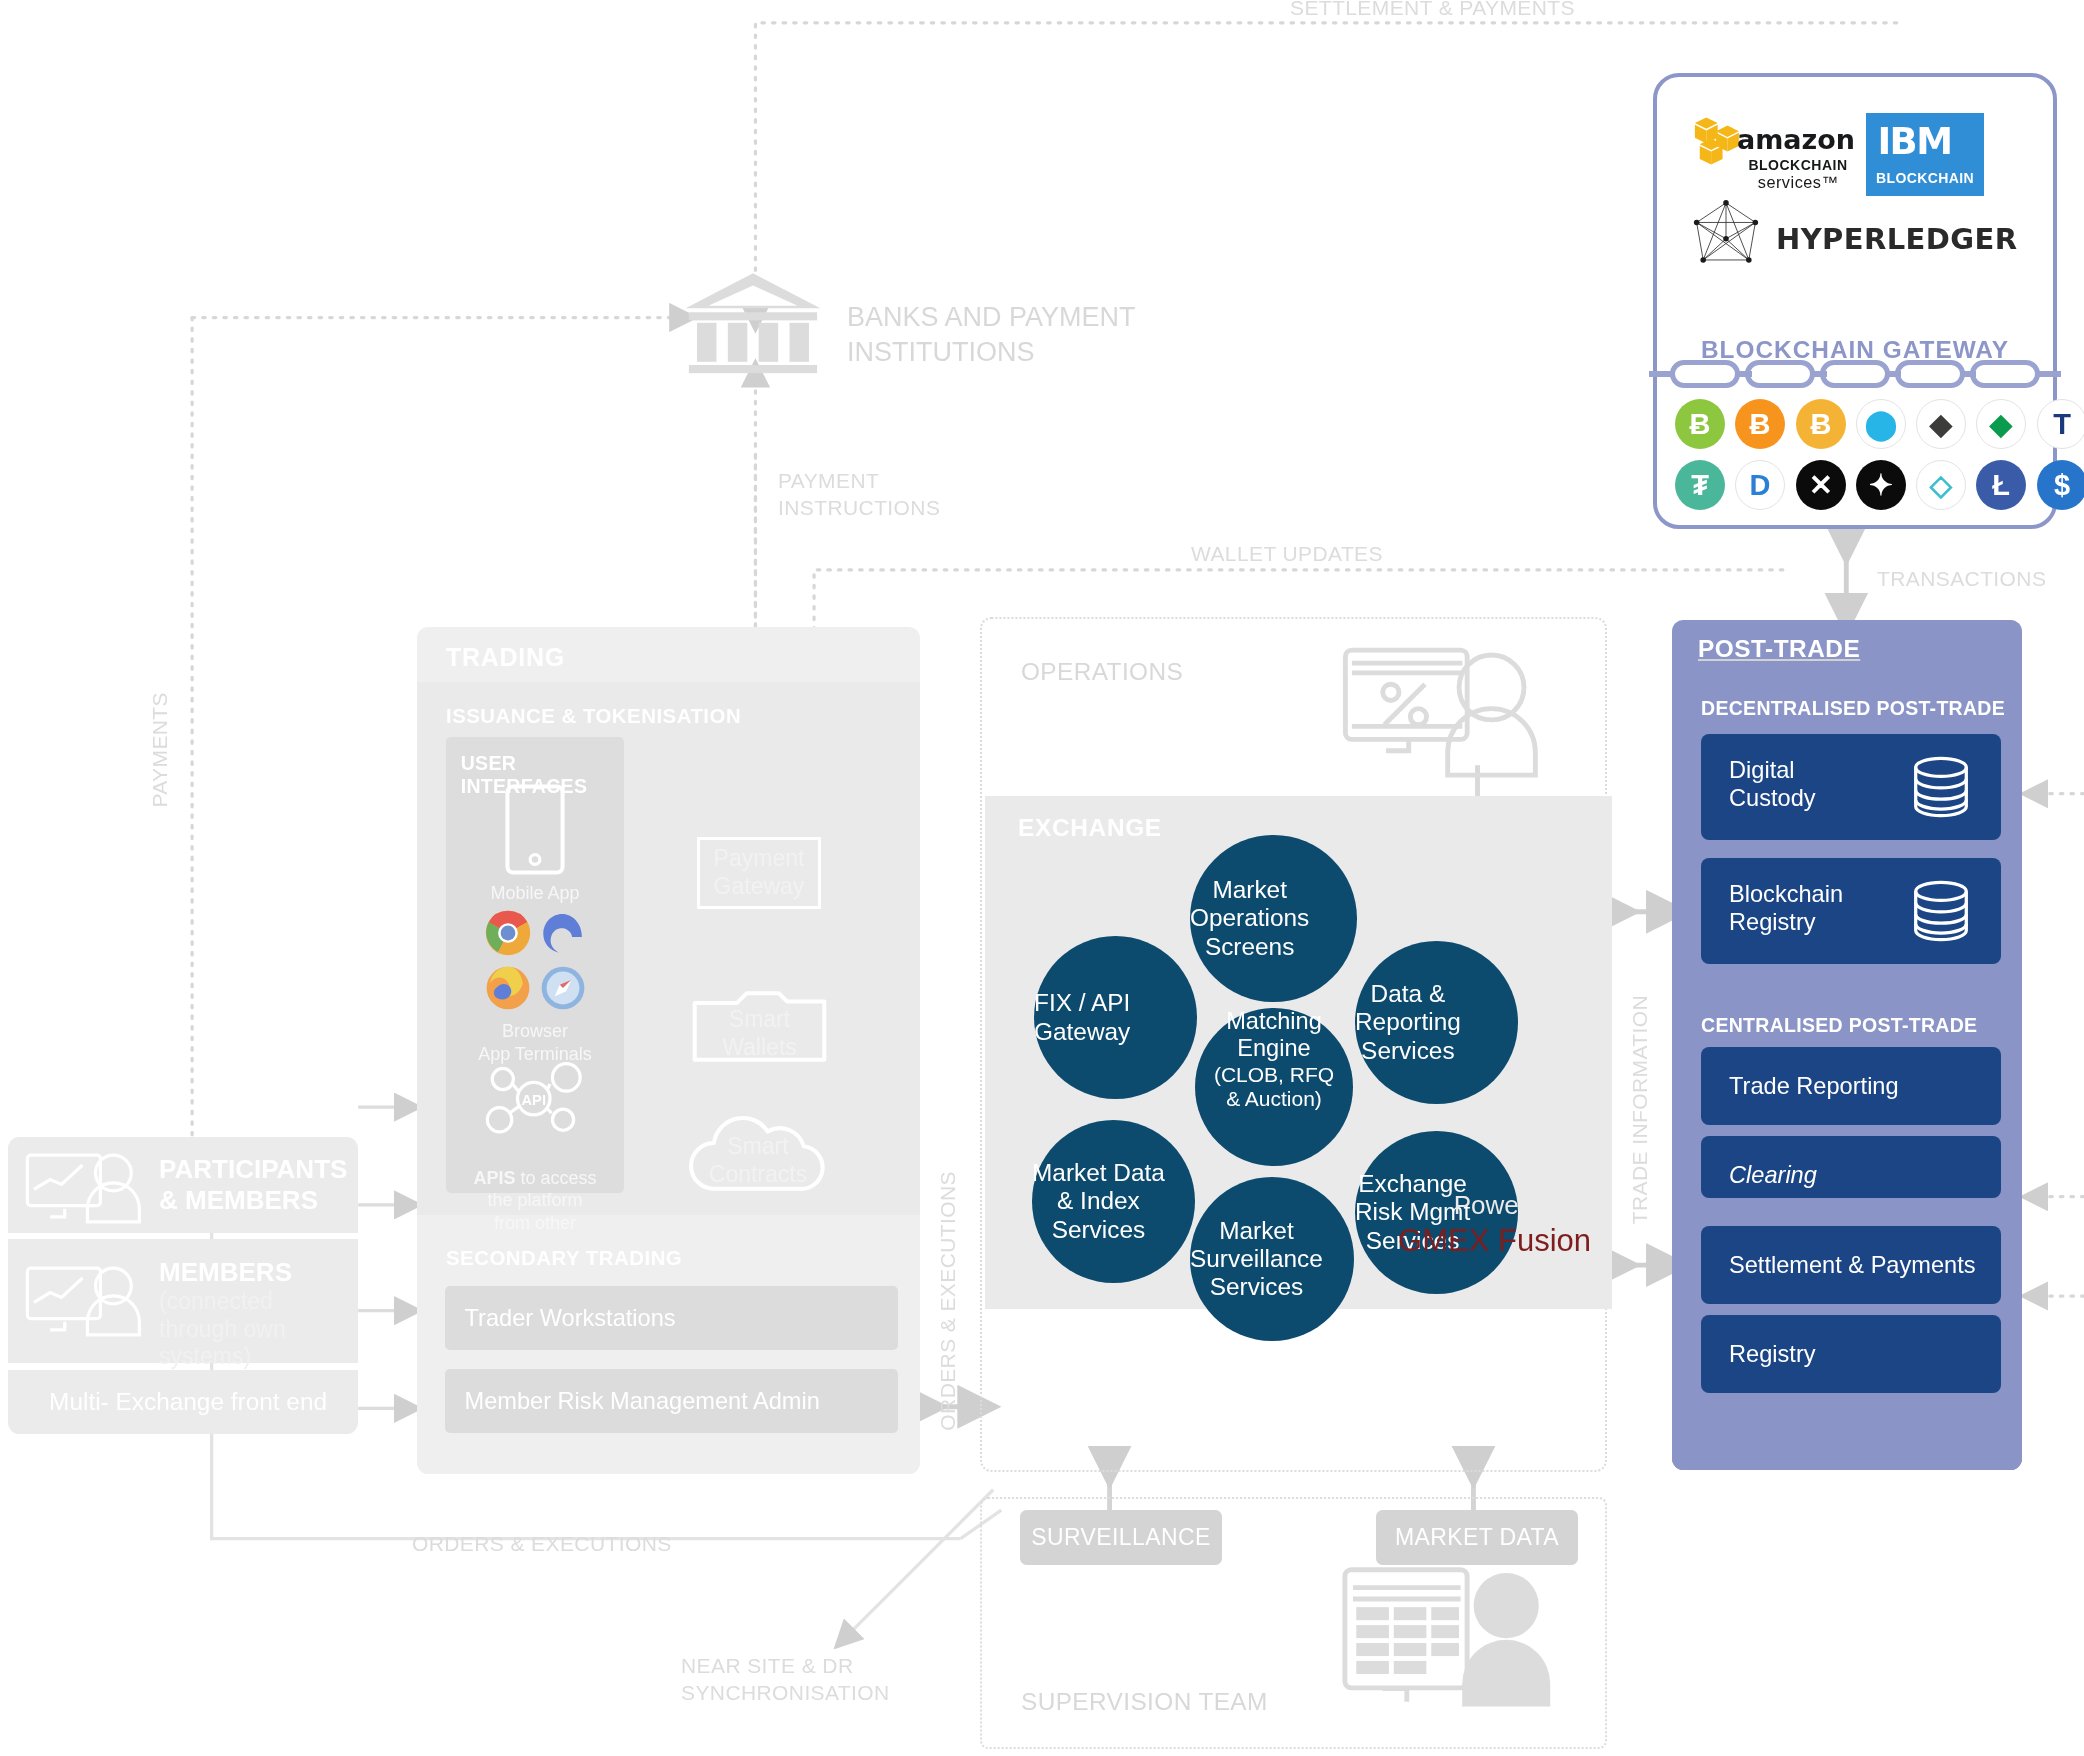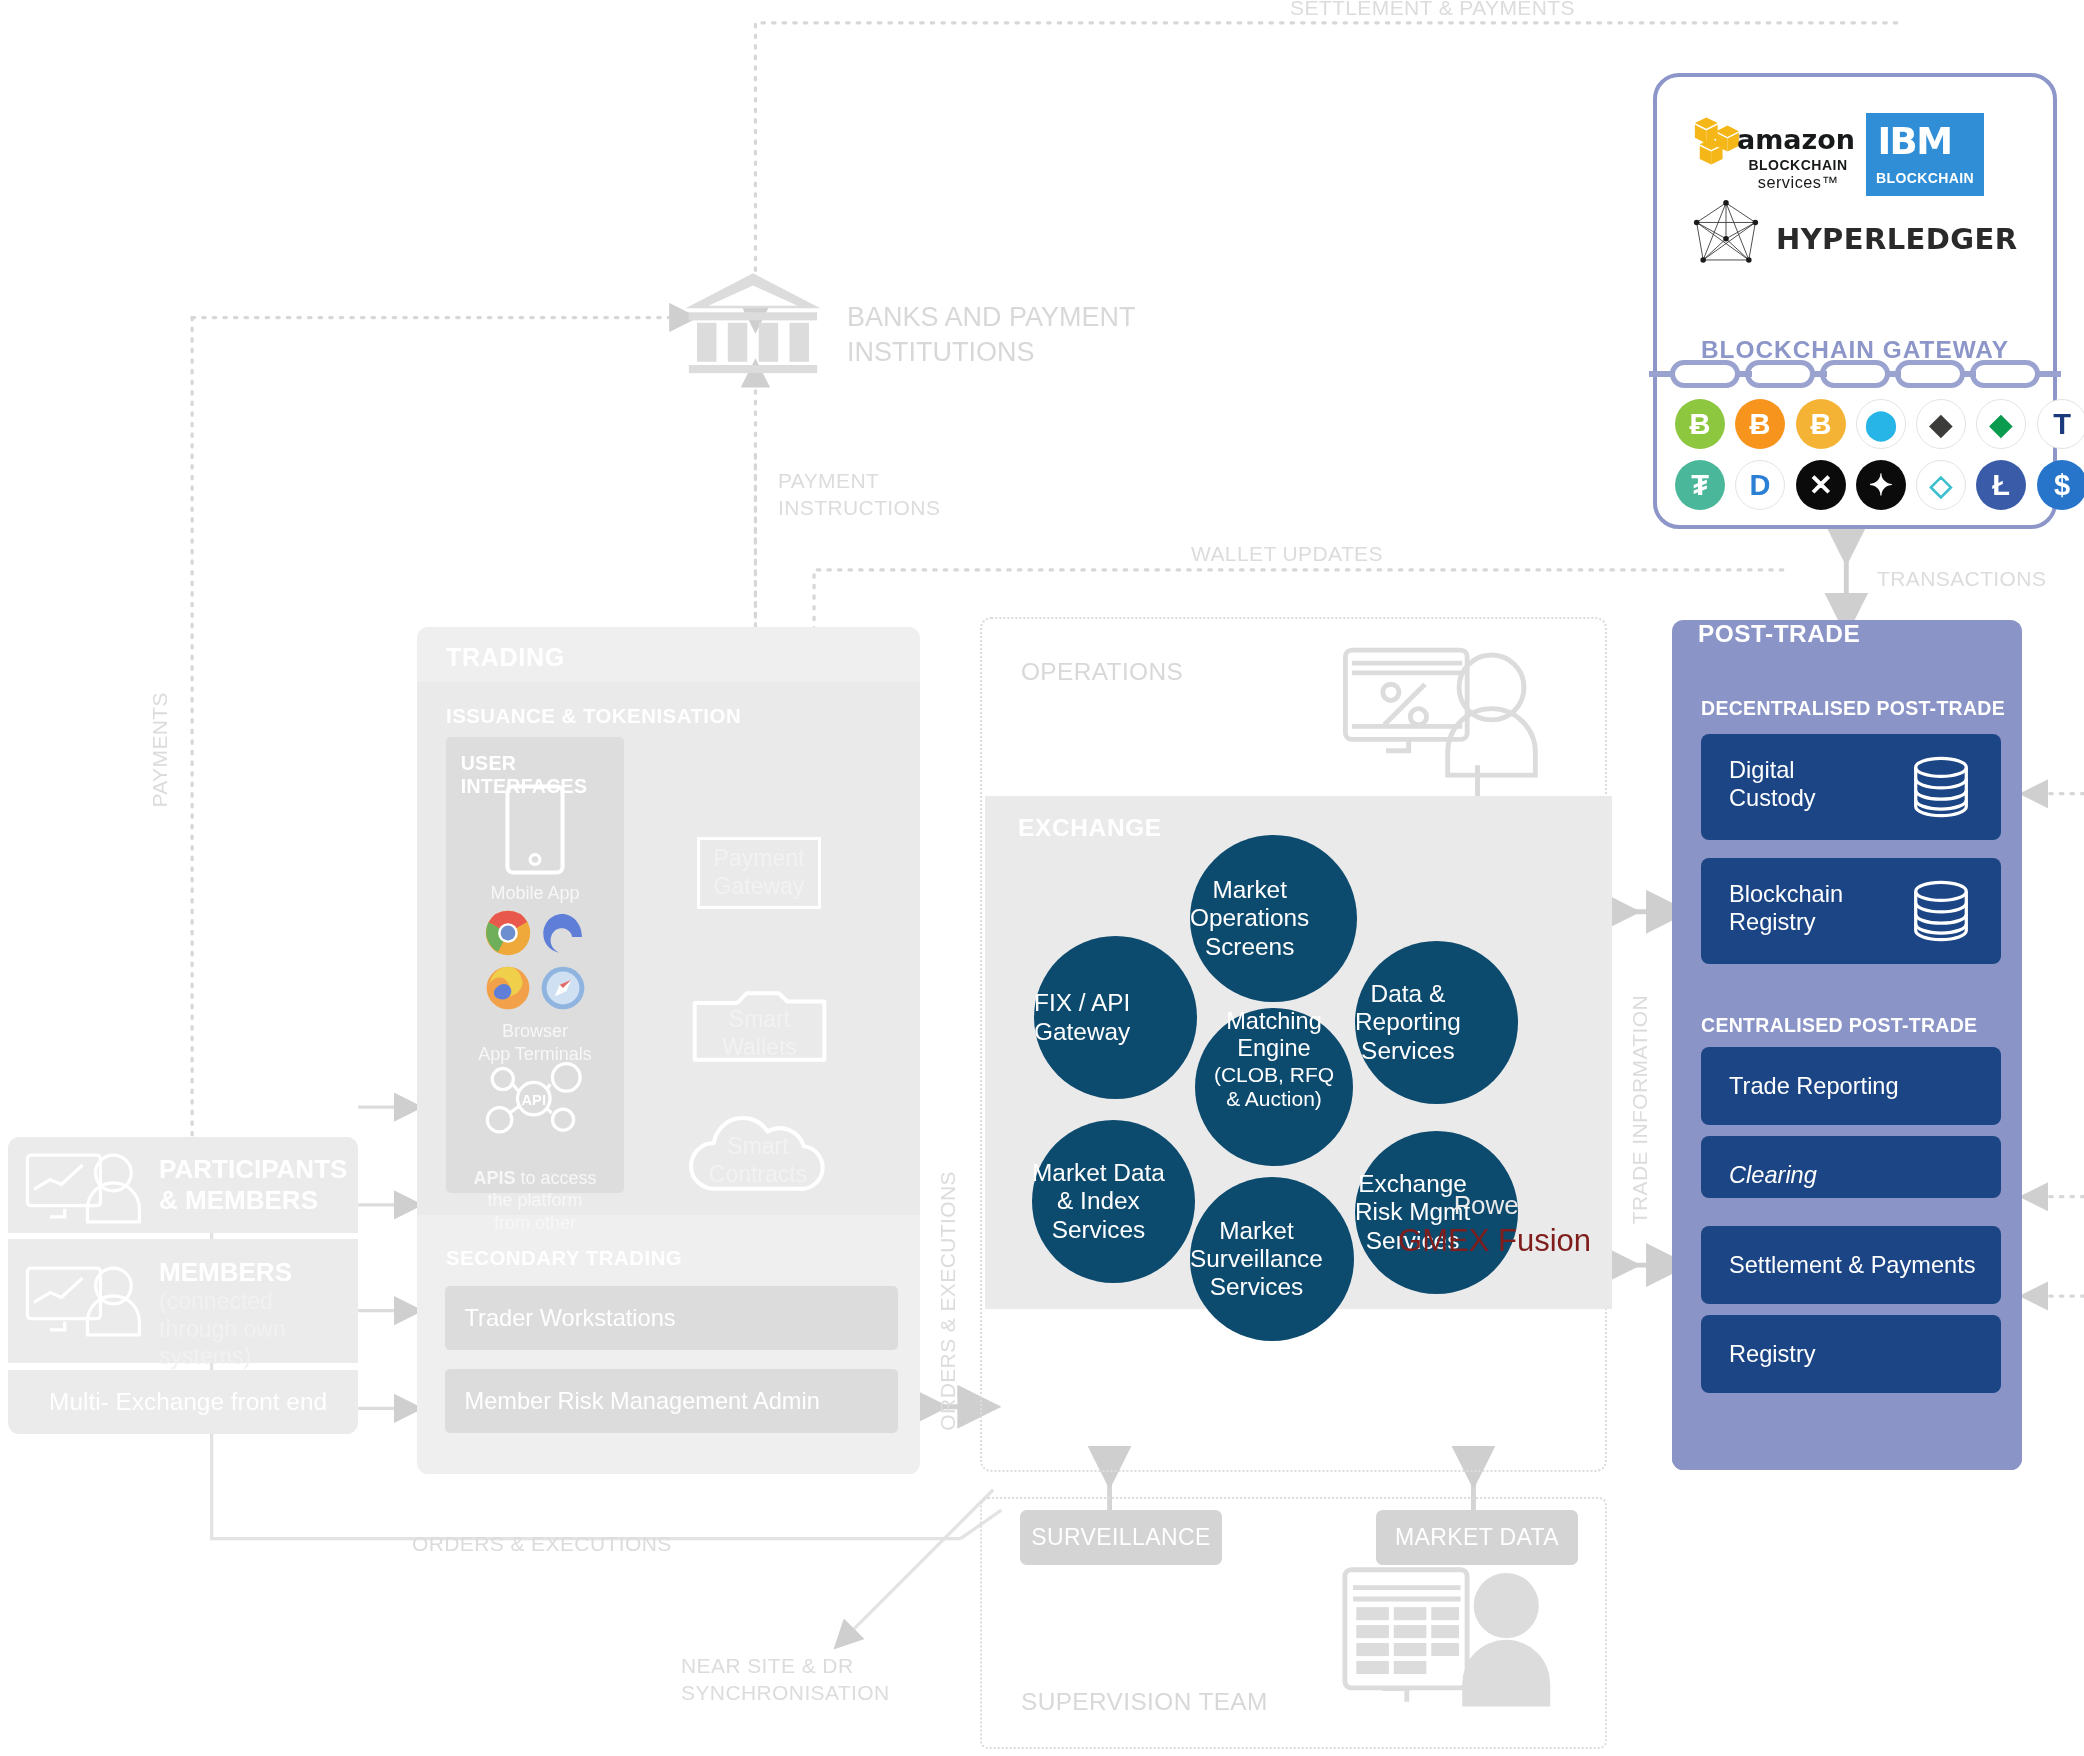--- a/index.html
+++ b/index.html
@@ -25,21 +25,21 @@
   .ibm-sub{font-size:14px;font-weight:700;color:#fff;letter-spacing:0.4px;}
   .hl-txt{font-size:29px;font-weight:800;color:#2a2a2a;letter-spacing:0.4px;font-family:"DejaVu Sans",sans-serif;}
 
   .coin{position:absolute;width:50px;height:50px;border-radius:50%;
         display:flex;align-items:center;justify-content:center;
         font-weight:700;color:#fff;font-size:29px;box-sizing:border-box;}
   .coin.ring{border:1.6px solid #e3e3e3;background:#fff;}
 
   
   #post-trade{left:1672px;top:620px;width:350px;height:850px;background:#8b94c7;border-radius:11.4px;}
-  #pt-head{position:absolute;left:0;top:0;width:100%;height:57px;display:flex;}
+  #pt-head{position:absolute;left:0;top:0;width:100%;height:57px;display:flex;align-items:center;text-decoration:underline;}
   #pt-head span{margin-left:26px;font-size:24.4px;font-weight:700;color:#fff;letter-spacing:0.5px;}
   .pt-sub{position:absolute;left:0;width:100%;background:#8b94c7;}
   .pt-sub-title{font-size:19.5px;font-weight:700;color:#fff;letter-spacing:0.3px;margin:13px 0 0 29px;}
   .pt-card{position:absolute;left:29px;width:300px;background:#1b4584;border-radius:8.1px;}
   .pt-card span{position:absolute;left:28px;font-size:23.6px;color:#fff;line-height:1.18;}
   .db-icon{position:absolute;right:28px;top:50%;transform:translateY(-50%);}
 
   
   #trading{left:417px;top:627px;width:503px;height:847px;background:#efefef;border-radius:11.4px;}
   #trading-head{position:absolute;left:29px;top:16.3px;font-size:25px;font-weight:700;color:#fff;letter-spacing:0.7px;}

